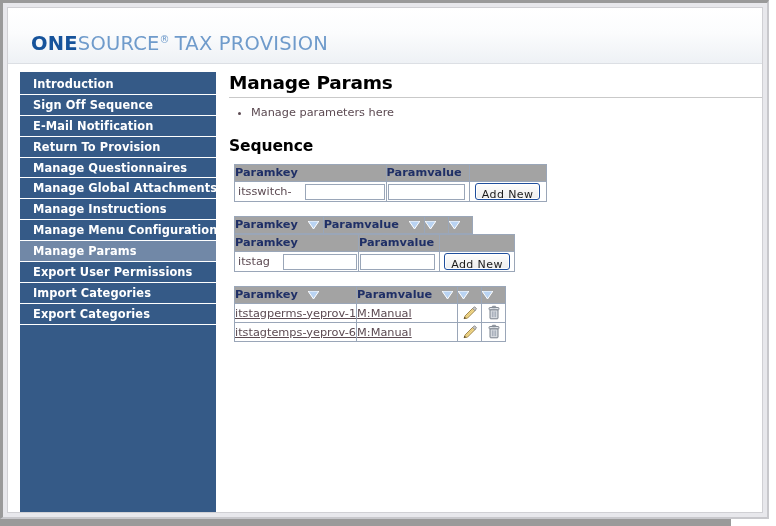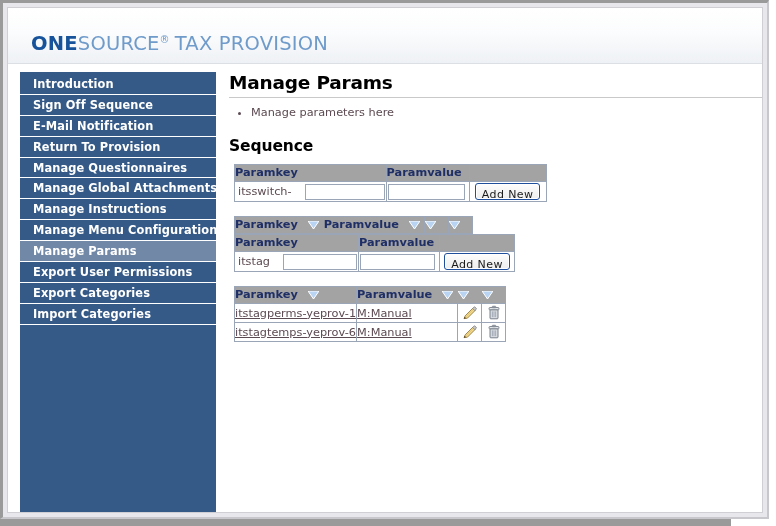--- a/index.html
+++ b/index.html
@@ -308,22 +308,22 @@
           <div class="nav-item">Introduction</div>
           <div class="nav-item">Sign Off Sequence</div>
           <div class="nav-item">E-Mail Notification</div>
           <div class="nav-item">Return To Provision</div>
           <div class="nav-item">Manage Questionnaires</div>
           <div class="nav-item">Manage Global Attachments</div>
           <div class="nav-item">Manage Instructions</div>
           <div class="nav-item">Manage Menu Configurations</div>
           <div class="nav-item selected">Manage Params</div>
           <div class="nav-item">Export User Permissions</div>
+          <div class="nav-item">Import Categories</div>
           <div class="nav-item">Export Categories</div>
-          <div class="nav-item">Import Categories</div>
         </nav>
 
       <div class="content">
 
         <div class="page-title">Manage Params</div>
         <div class="title-rule"></div>
 
         <ul class="instructions-list">
           <li>Manage parameters here</li>
         </ul>

